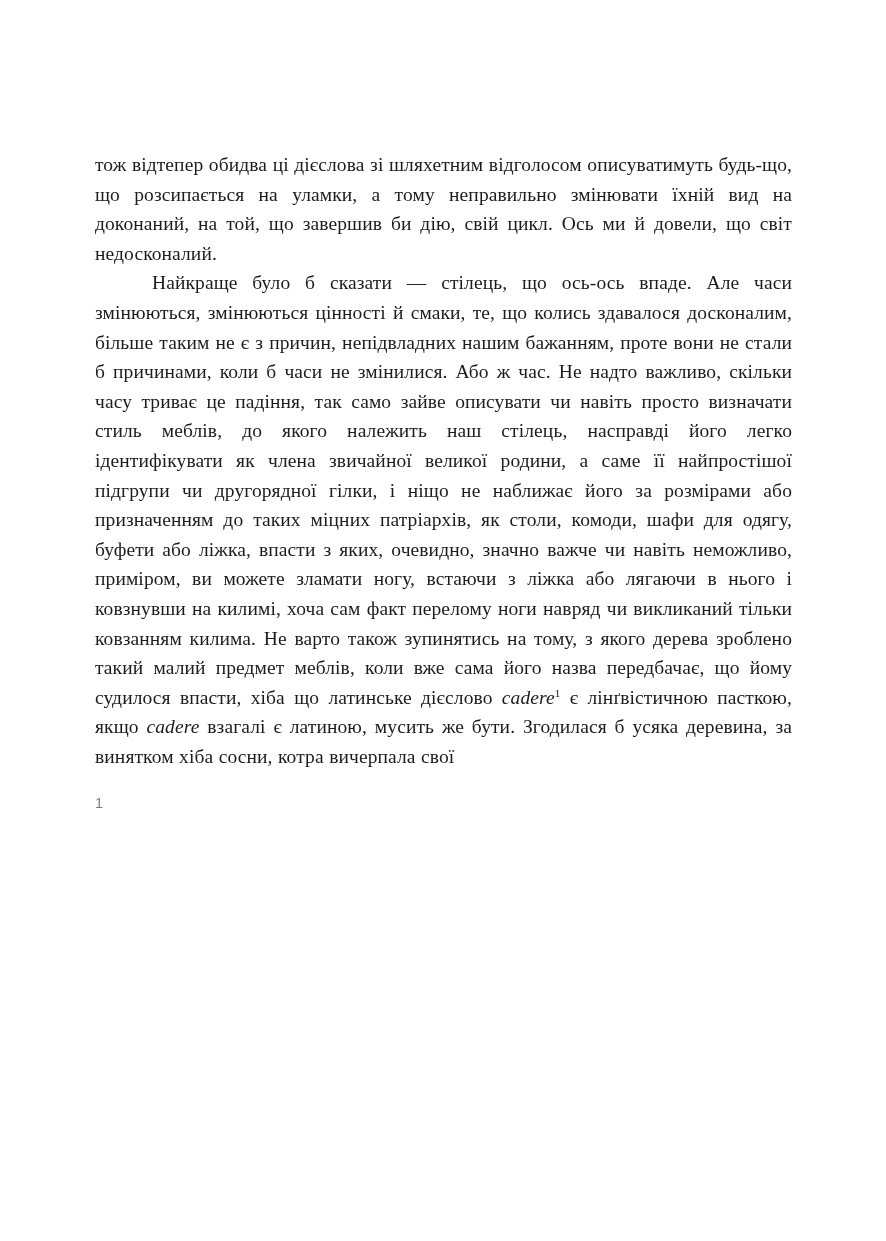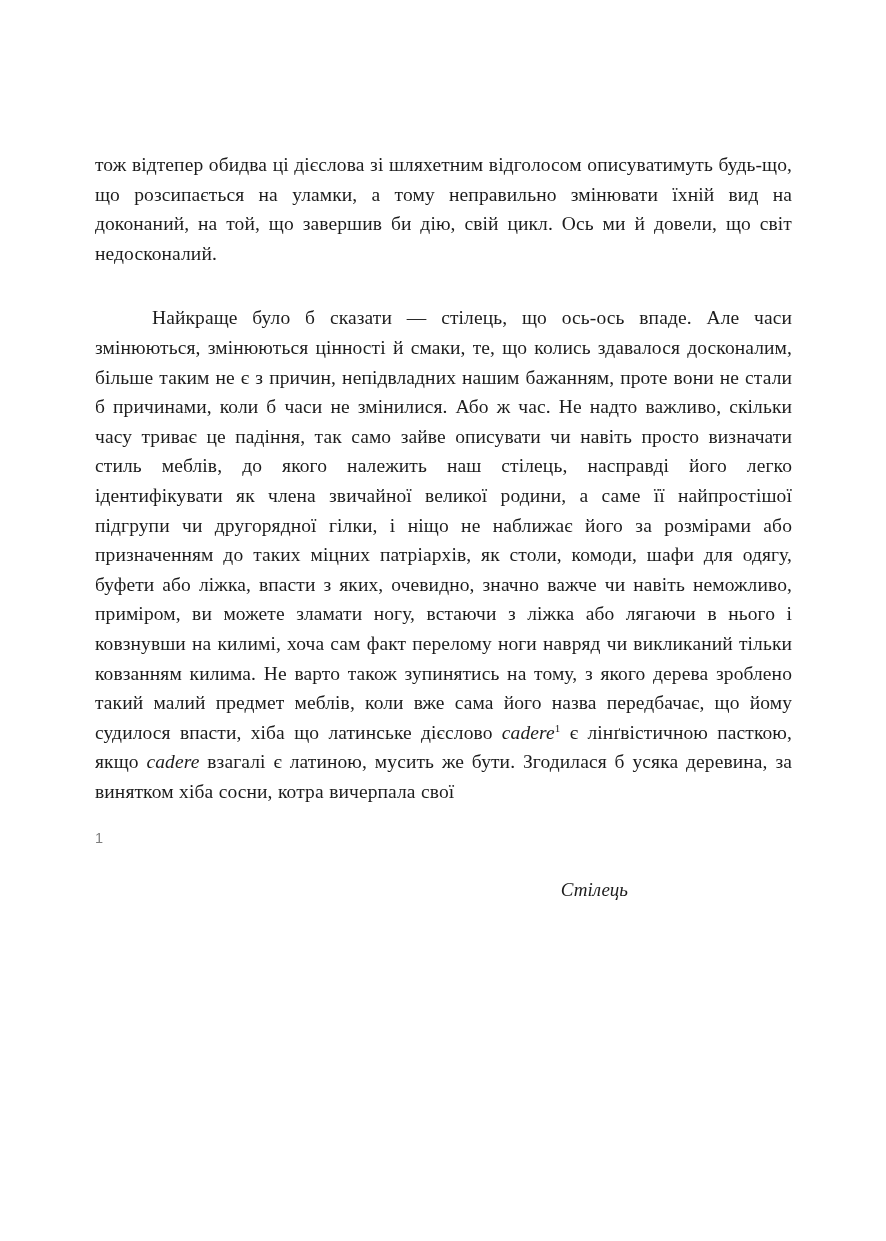--- a/index.html
+++ b/index.html
@@ -24,21 +24,20 @@
   .body-text p {
     margin: 0;
     font-size: 19.5px;
     line-height: 29.6px;
     text-align: justify;
     letter-spacing: 0.1px;
     word-spacing: 0.5px;
   }
   .body-text p.indent {
     text-indent: 57px;
-    margin-top: 35px;
   }
   .body-text em {
     font-style: italic;
   }
   .body-text sup {
     font-size: 11px;
     line-height: 0;
     vertical-align: super;
   }
   .footnote {
@@ -77,16 +76,15 @@
 
     <div class="body-text">
         <p>тож відтепер обидва ці дієслова зі шляхетним відголосом описуватимуть будь-що, що розсипається на уламки, а тому неправильно змінювати їхній вид на доконаний, на той, що завершив би дію, свій цикл. Ось ми й довели, що світ недосконалий.</p>
         <p class="indent">Найкраще було б сказати — стілець, що ось-ось впаде. Але часи змінюються, змінюються цінності й смаки, те, що колись здавалося досконалим, більше таким не є з причин, непідвладних нашим бажанням, проте вони не стали б причинами, коли б часи не змінилися. Або ж час. Не надто важливо, скільки часу триває це падіння, так само зайве описувати чи навіть просто визначати стиль меблів, до якого належить наш стілець, насправді його легко ідентифікувати як члена звичайної великої родини, а саме її найпростішої підгрупи чи другорядної гілки, і ніщо не наближає його за розмірами або призначенням до таких міцних патріархів, як столи, комоди, шафи для одягу, буфети або ліжка, впасти з яких, очевидно, значно важче чи навіть неможливо, приміром, ви можете зламати ногу, встаючи з ліжка або лягаючи в нього і ковзнувши на килимі, хоча сам факт перелому ноги навряд чи викликаний тільки ковзанням килима. Не варто також зупинятись на тому, з якого дерева зроблено такий малий предмет меблів, коли вже сама його назва передбачає, що йому судилося впасти, хіба що латинське дієслово <em>cadere</em><sup>1</sup> є лінґвістичною пасткою, якщо <em>cadere</em> взагалі є латиною, мусить же бути. Згодилася б усяка деревина, за винятком хіба сосни, котра вичерпала свої</p>
       </div>
 
     <div class="footnote">
       <div class="fn-number">1</div>
     </div>
 
-    <div class="running-footer">Стілець</div>
 
   </div>
 </div>
 
 </body></html>

